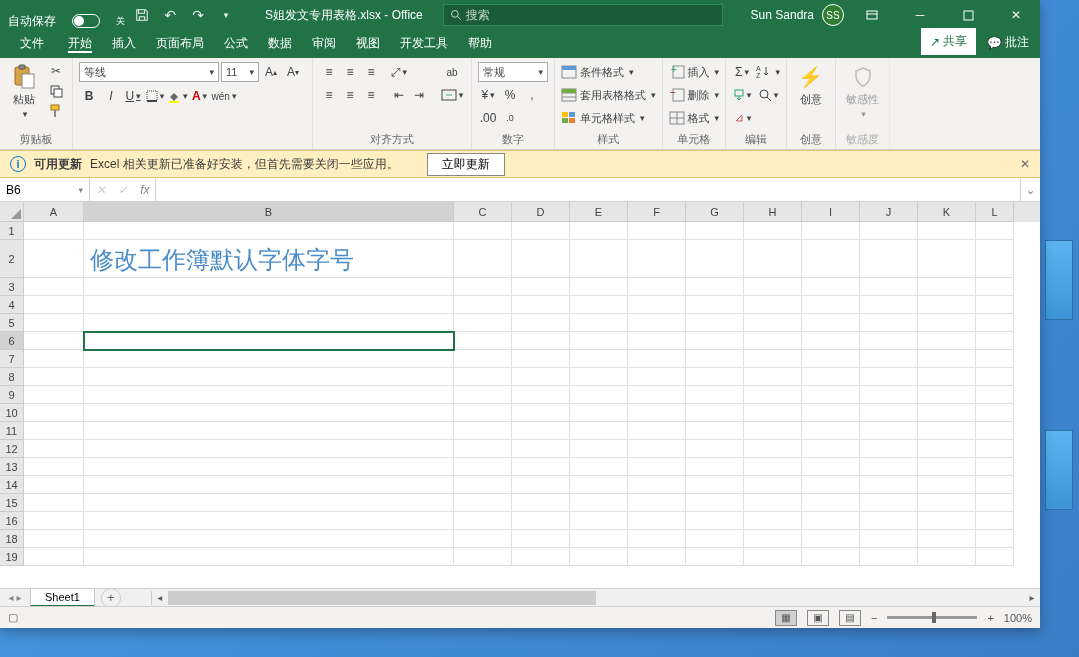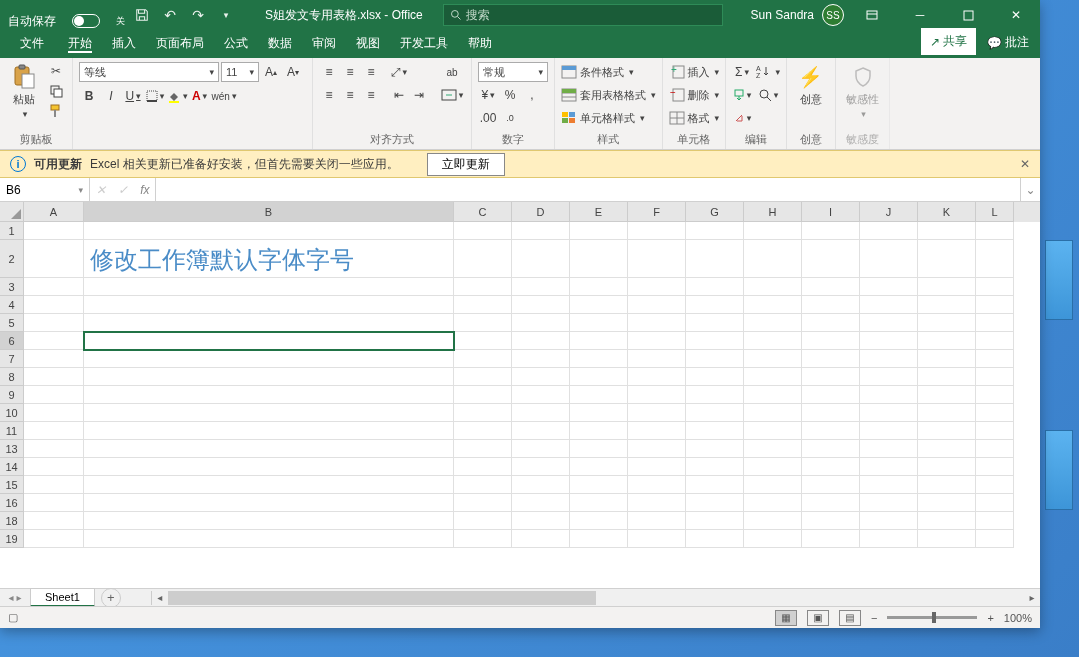--- a/index.html
+++ b/index.html
@@ -636,20 +636,35 @@
           <div class="cell" style="width: 58px;"></div>
           <div class="cell" style="width: 58px;"></div>
           <div class="cell" style="width: 58px;"></div>
           <div class="cell" style="width: 58px;"></div>
           <div class="cell" style="width: 58px;"></div>
           <div class="cell" style="width: 58px;"></div>
           <div class="cell" style="width: 58px;"></div>
           <div class="cell" style="width: 38px;"></div>
         </div>
         <div class="row">
+          <div class="rh">12</div>
+          <div class="cell" style="width: 60px;"></div>
+          <div class="cell" style="width: 370px;"></div>
+          <div class="cell" style="width: 58px;"></div>
+          <div class="cell" style="width: 58px;"></div>
+          <div class="cell" style="width: 58px;"></div>
+          <div class="cell" style="width: 58px;"></div>
+          <div class="cell" style="width: 58px;"></div>
+          <div class="cell" style="width: 58px;"></div>
+          <div class="cell" style="width: 58px;"></div>
+          <div class="cell" style="width: 58px;"></div>
+          <div class="cell" style="width: 58px;"></div>
+          <div class="cell" style="width: 38px;"></div>
+        </div>
+        <div class="row">
           <div class="rh">13</div>
           <div class="cell" style="width: 60px;"></div>
           <div class="cell" style="width: 370px;"></div>
           <div class="cell" style="width: 58px;"></div>
           <div class="cell" style="width: 58px;"></div>
           <div class="cell" style="width: 58px;"></div>
           <div class="cell" style="width: 58px;"></div>
           <div class="cell" style="width: 58px;"></div>
           <div class="cell" style="width: 58px;"></div>
           <div class="cell" style="width: 58px;"></div>

